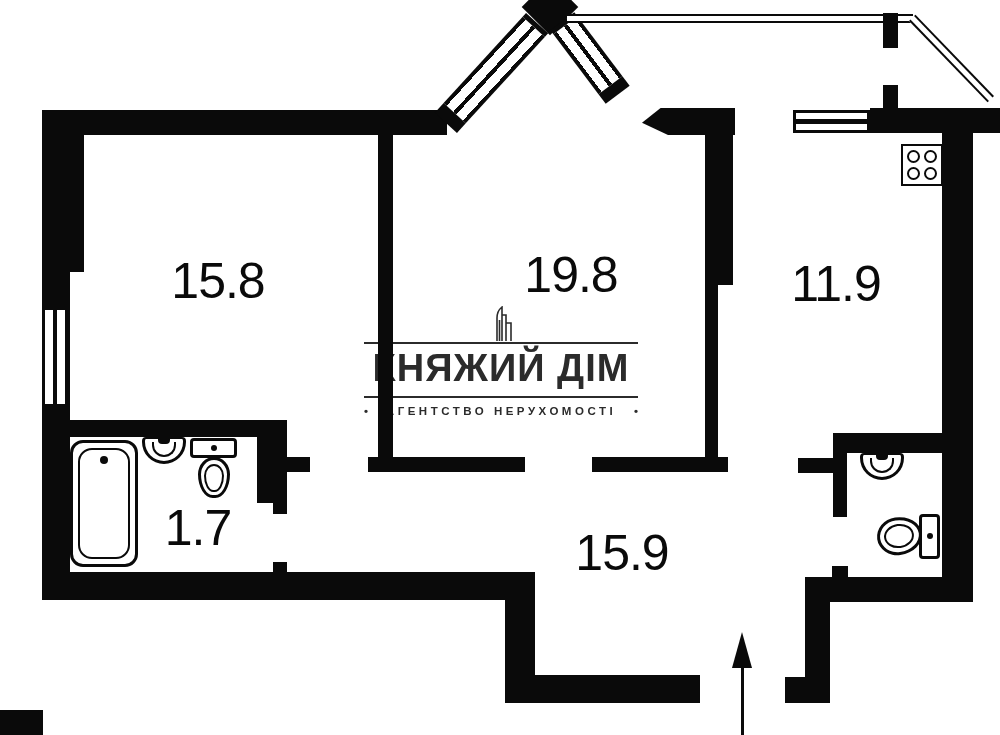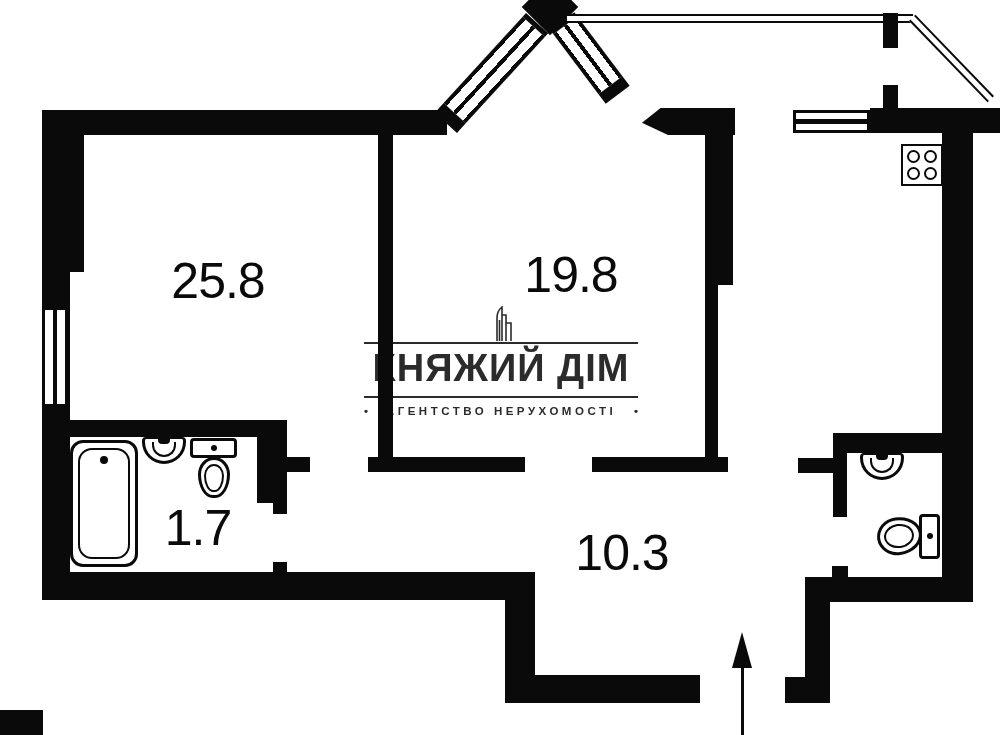--- a/index.html
+++ b/index.html
@@ -145,18 +145,19 @@
     <div style="position:absolute;left:7px;top:11px;width:30px;height:24px;border:2px solid #0a0a0a;border-radius:50%;transform:rotate(-8deg);"></div>
   </div>
 
   <div class="fix" style="left:901px;top:144px;width:42px;height:42px;border:2.5px solid #0a0a0a;background:#fff;">
     <div class="ring" style="left:4px;top:4px;width:13px;height:13px;"></div>
     <div class="ring" style="left:21px;top:4px;width:13px;height:13px;"></div>
     <div class="ring" style="left:4px;top:21px;width:13px;height:13px;"></div>
     <div class="ring" style="left:21px;top:21px;width:13px;height:13px;"></div>
   </div>
 
-  <div class="area" style="left:218px;top:281px;">25.8</div>
+  <div class="area" style="left:218px;top:281px;">15.8</div>
   <div class="area" style="left:571px;top:275px;">19.8</div>
+  <div class="area" style="left:836px;top:284px;">11.9</div>
   <div class="area" style="left:198px;top:528px;">1.7</div>
-  <div class="area" style="left:622px;top:553px;">10.3</div>
+  <div class="area" style="left:622px;top:553px;">15.9</div>
 
 </div>
 
 </body></html>

